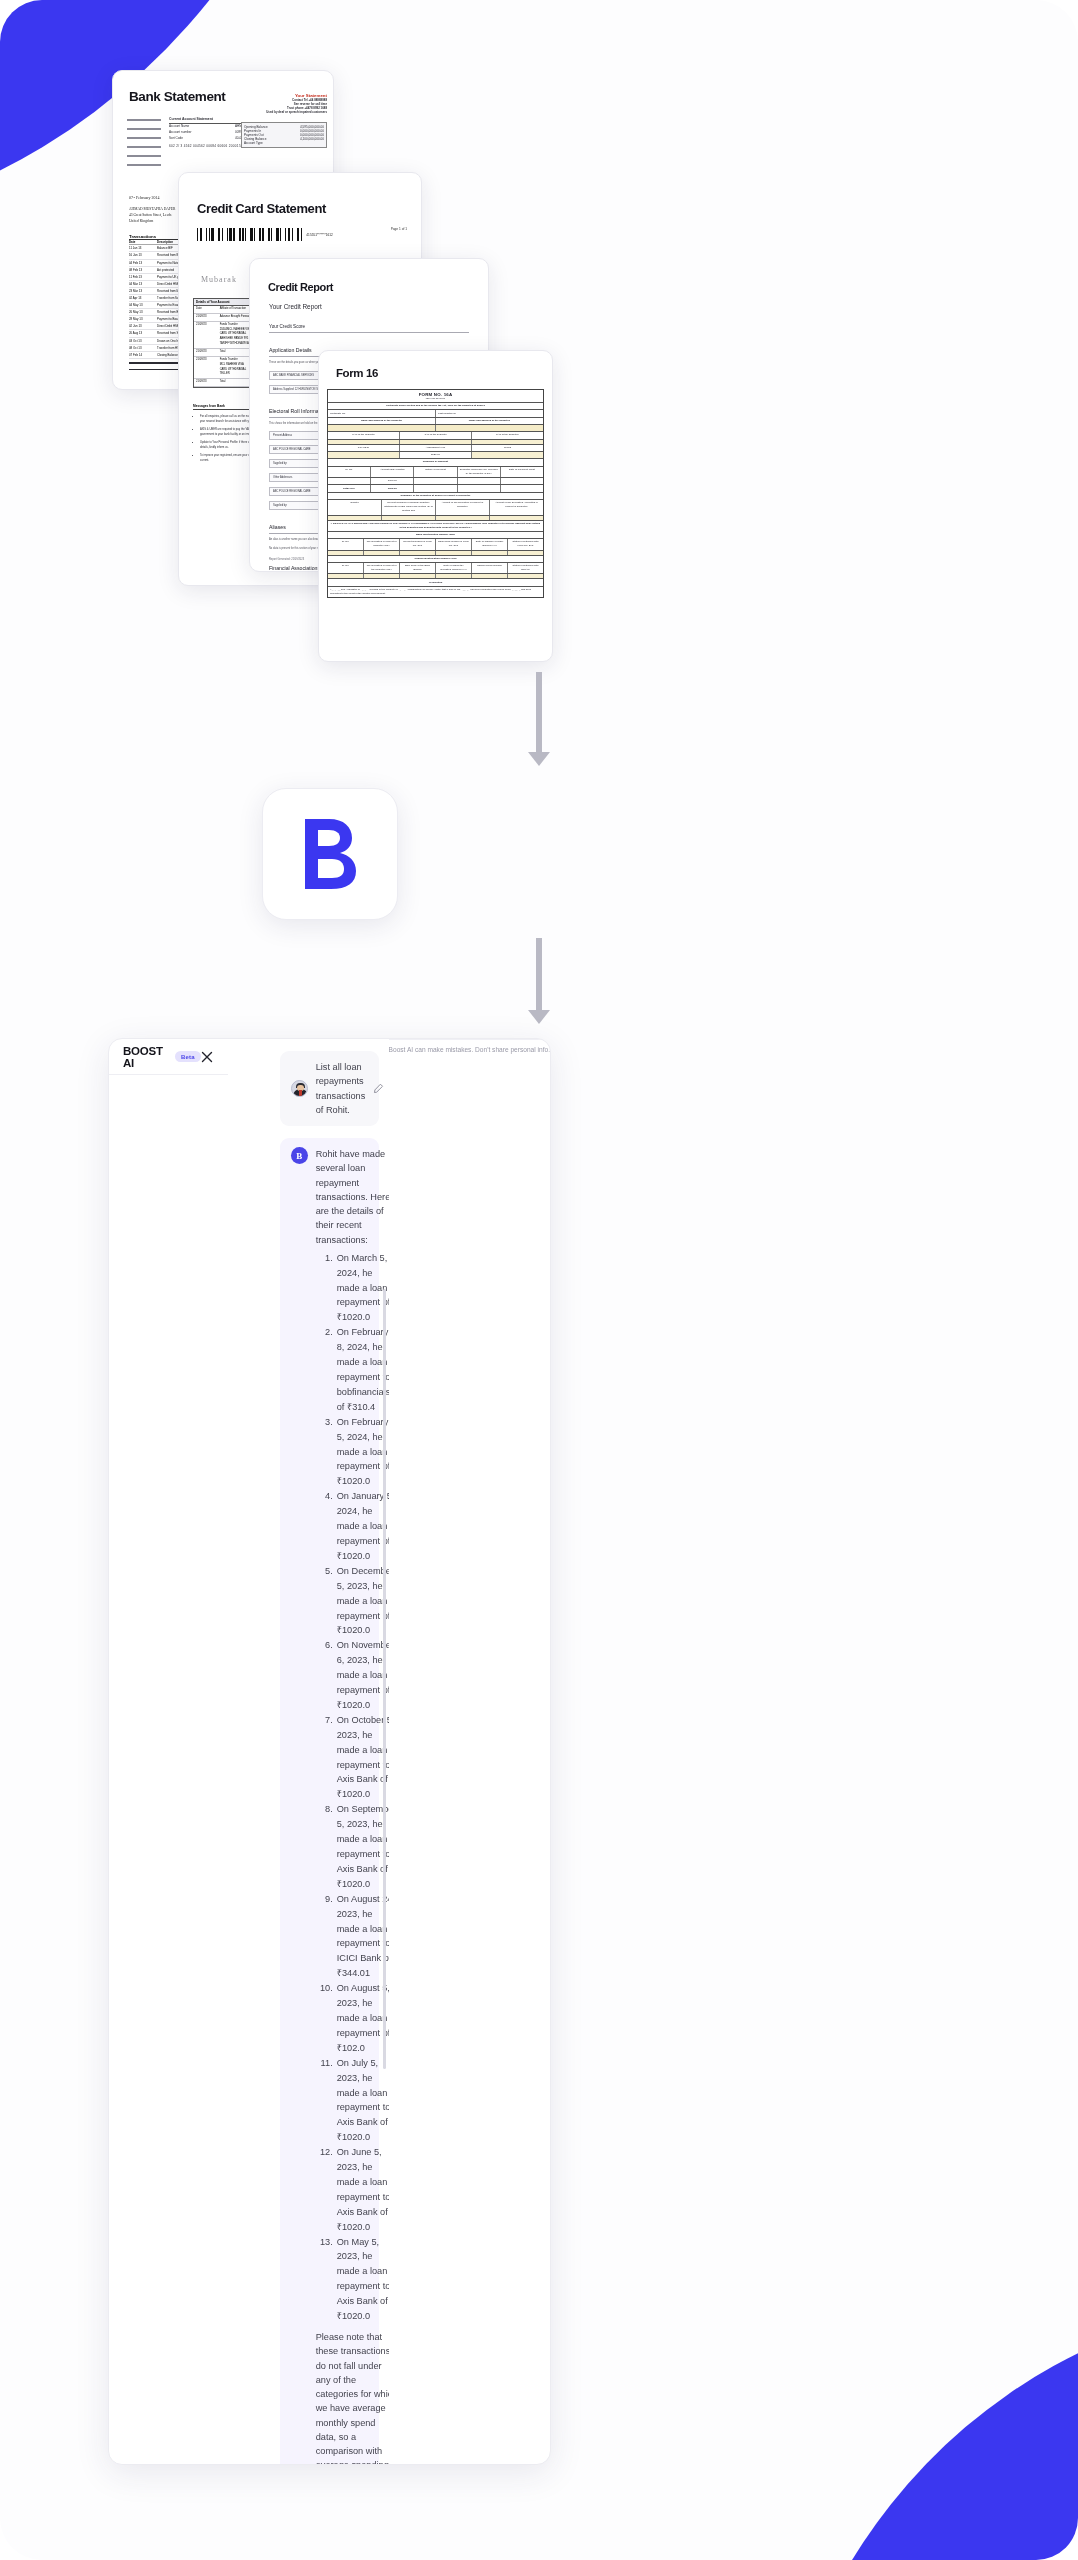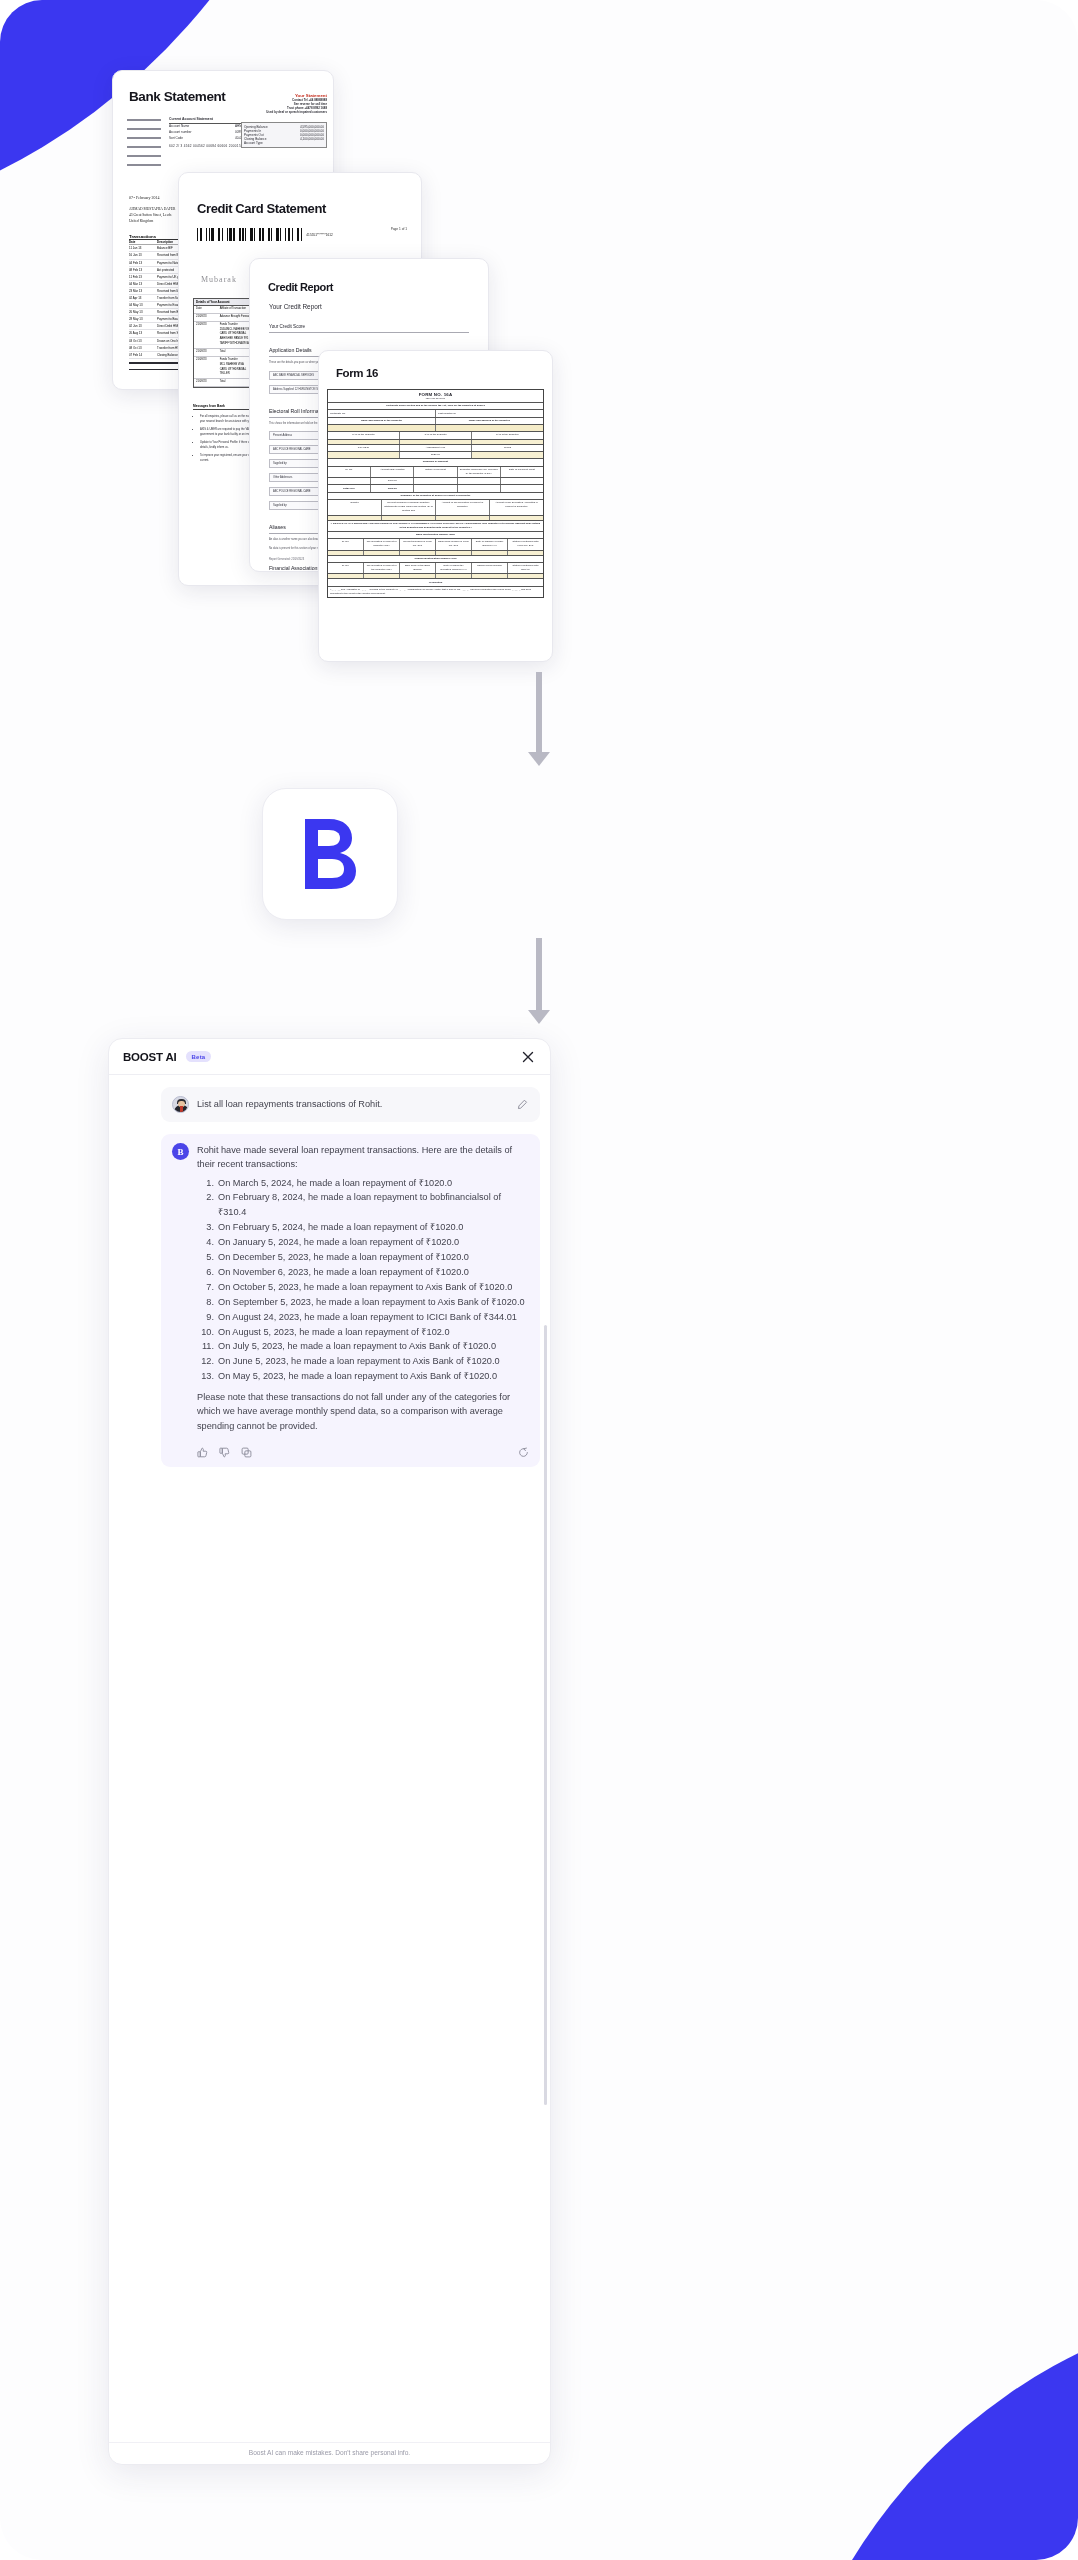--- a/index.html
+++ b/index.html
@@ -141,21 +141,21 @@
   #logo-card svg { display:block; }
   
   #chat {
     position:absolute; left:108px; top:1038px;
     width:443px; height:1427px;
     background:#fff;
     border:1px solid #ececf1;
     border-radius:14px;
     box-shadow:0 8px 34px rgba(40,40,90,.10);
     overflow:hidden;
-    display:flex; flex-direction:column;
+    display:flex; flex-direction:row;
   }
   .chat-head {
     height:36px; flex:0 0 36px;
     border-bottom:1px solid #eeeef3;
     display:flex; align-items:center;
     padding:0 14px;
   }
   .chat-title { font-size:11.5px; font-weight:bold; color:#14141b; letter-spacing:-.2px; }
   .beta {
     margin-left:9px;

